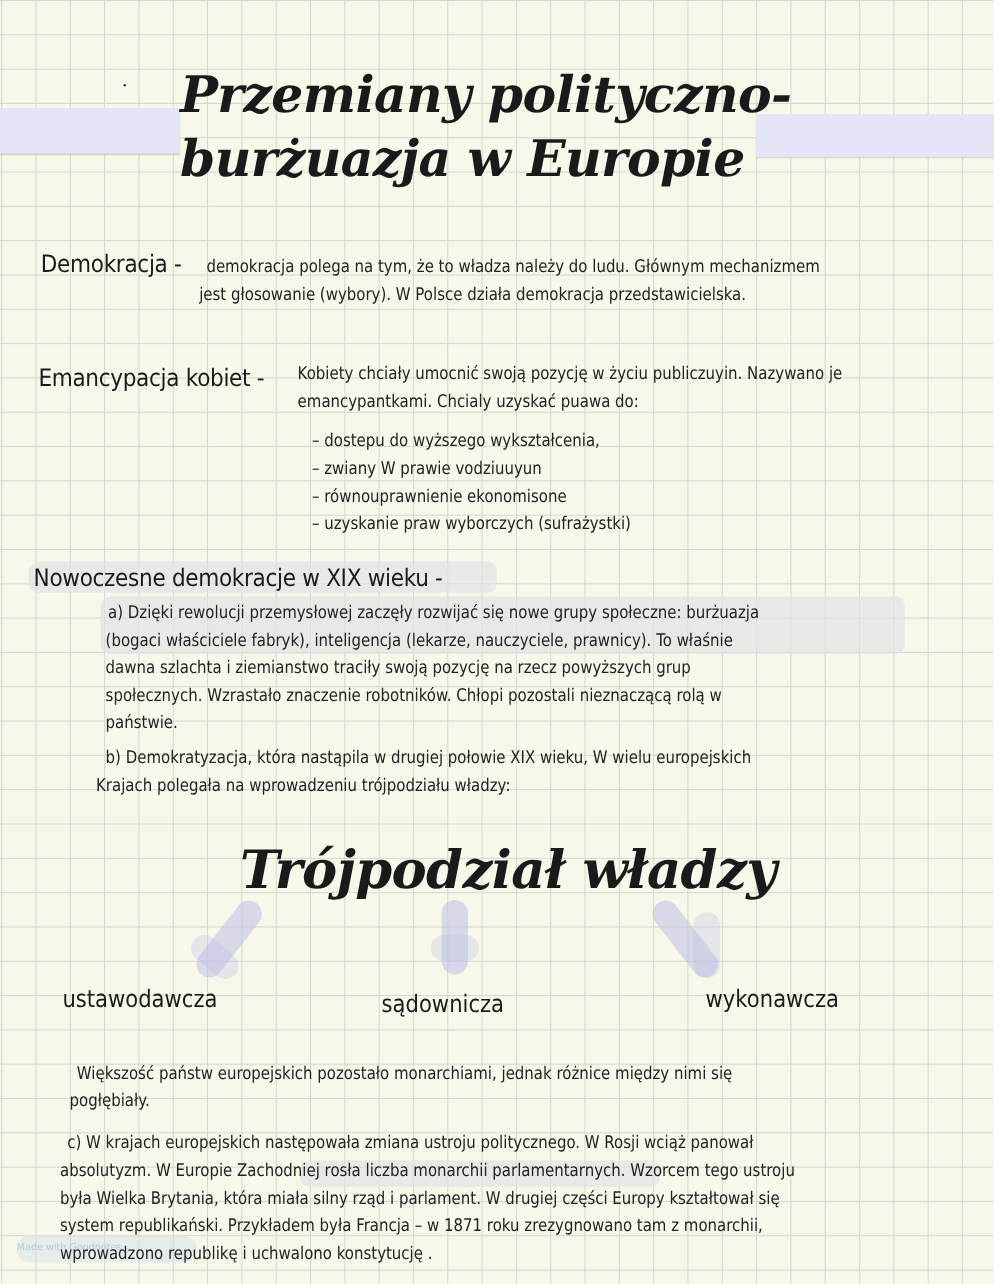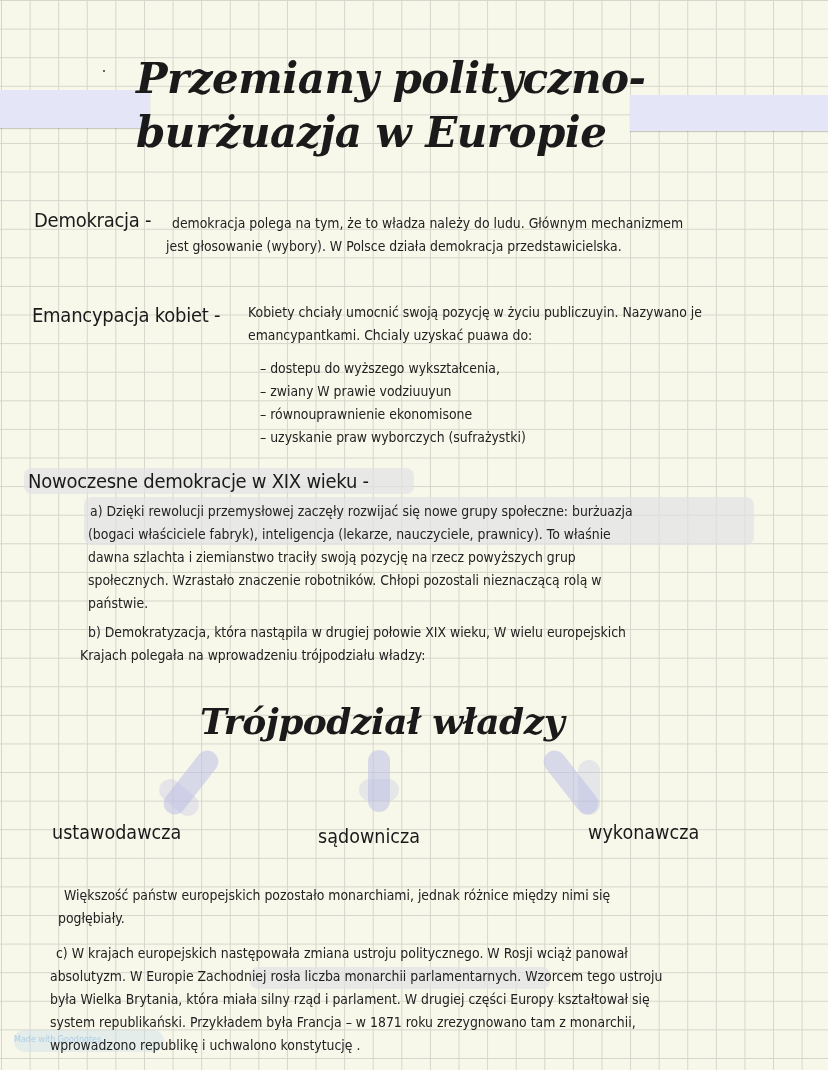--- a/index.html
+++ b/index.html
@@ -10,39 +10,39 @@
       linear-gradient(to right, #d6d6cc 1.2px, transparent 1.2px),
       linear-gradient(to bottom, #d6d6cc 1.2px, transparent 1.2px);
     background-size:28.6px 28.6px;
     background-position:1px 0px;
     font-family:"DejaVu Sans", sans-serif;
     color:#1c1c1c;
   }
   .abs { position:absolute; }
   .tape { position:absolute; background:#e5e5f8; box-shadow:0 1px 1px rgba(0,0,0,0.18); }
   .title {
-    position:absolute; left:136px; width:520px;
+    position:absolute; left:150px; width:520px;
     font-family:"DejaVu Serif", serif; font-style:italic; font-weight:bold;
     font-size:42px; line-height:54px; letter-spacing:-0.5px; color:#1a1a1a;
   }
   .heading {
     position:absolute; font-family:"DejaVu Sans", sans-serif;
     font-size:20px; font-weight:normal; color:#1a1a1a; letter-spacing:-0.3px;
     transform:scaleX(0.9); transform-origin:left center; white-space:nowrap;
   }
   .hand {
     position:absolute; font-family:"DejaVu Sans", sans-serif;
     font-size:14.5px; line-height:22.5px; color:#222;
     transform:scaleX(0.86); transform-origin:left top; white-space:nowrap;
   }
   .hl { background:rgba(225,225,230,0.7); border-radius:8px; }
   .sub-title {
     position:absolute; left:200px; top:700px;
     font-family:"DejaVu Serif", serif; font-style:italic; font-weight:bold;
-    font-size:36px; color:#1a1a1a; letter-spacing:-0.5px;
+    font-size:44px; color:#1a1a1a; letter-spacing:-0.5px;
   }
   .branch {
     position:absolute; font-family:"DejaVu Sans", sans-serif; font-size:20px;
     color:#1a1a1a; transform:scaleX(0.88); transform-origin:left center;
   }
   .arrow { position:absolute; width:22px; border-radius:11px; background:rgba(190,192,230,0.55); }
   .watermark { position:absolute; left:14px; top:1035px; font-size:8px; color:#9fc6e6; opacity:0.8; }
   .wm-pill { position:absolute; left:14px; top:1030px; width:150px; height:22px; border-radius:11px; background:rgba(205,225,235,0.45); }
   .dot { position:absolute; left:103px; top:70px; width:2px; height:2px; border-radius:1px; background:#333; }
 </style>

